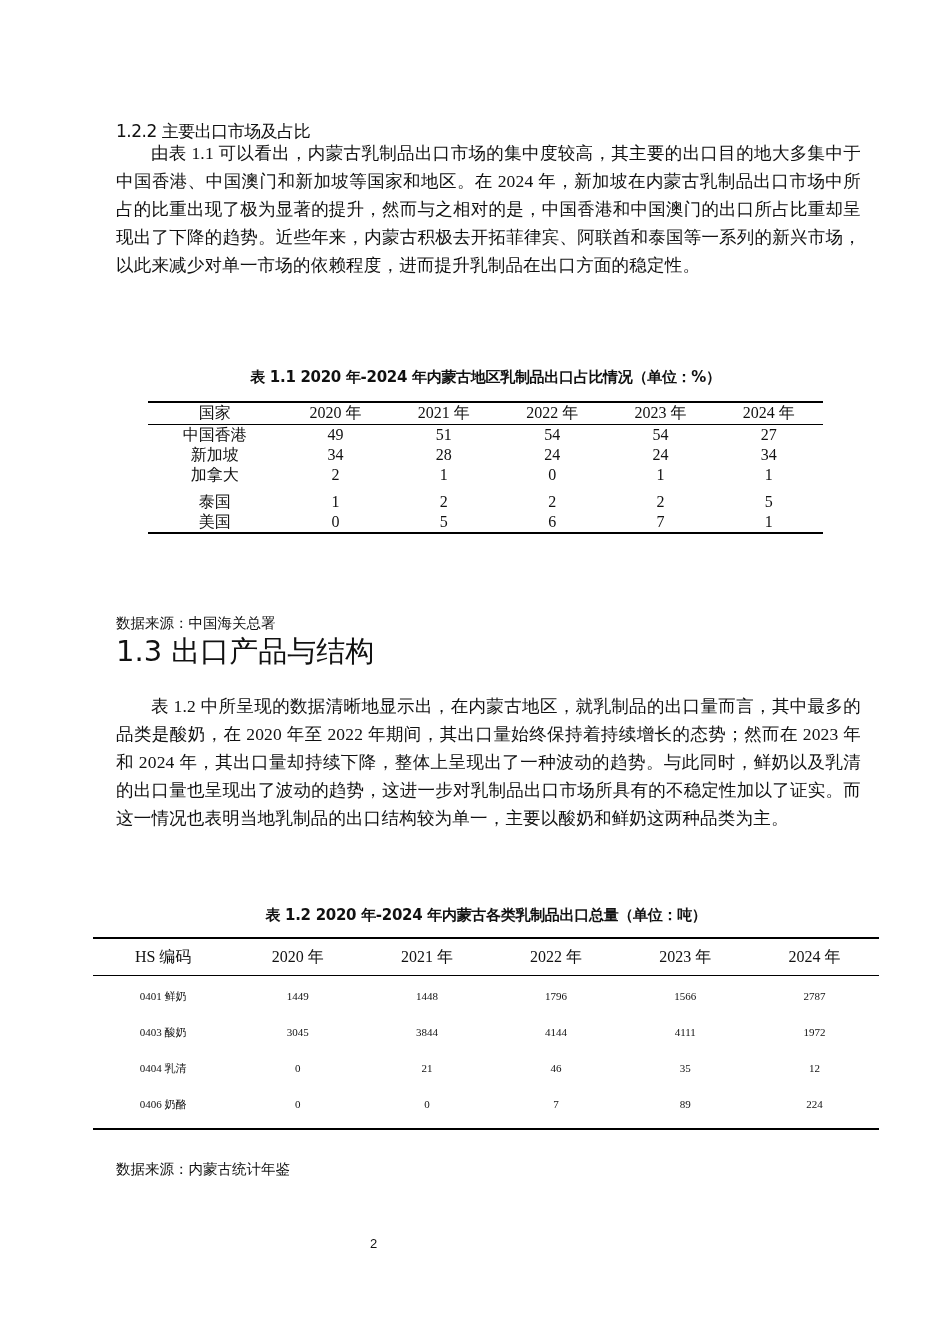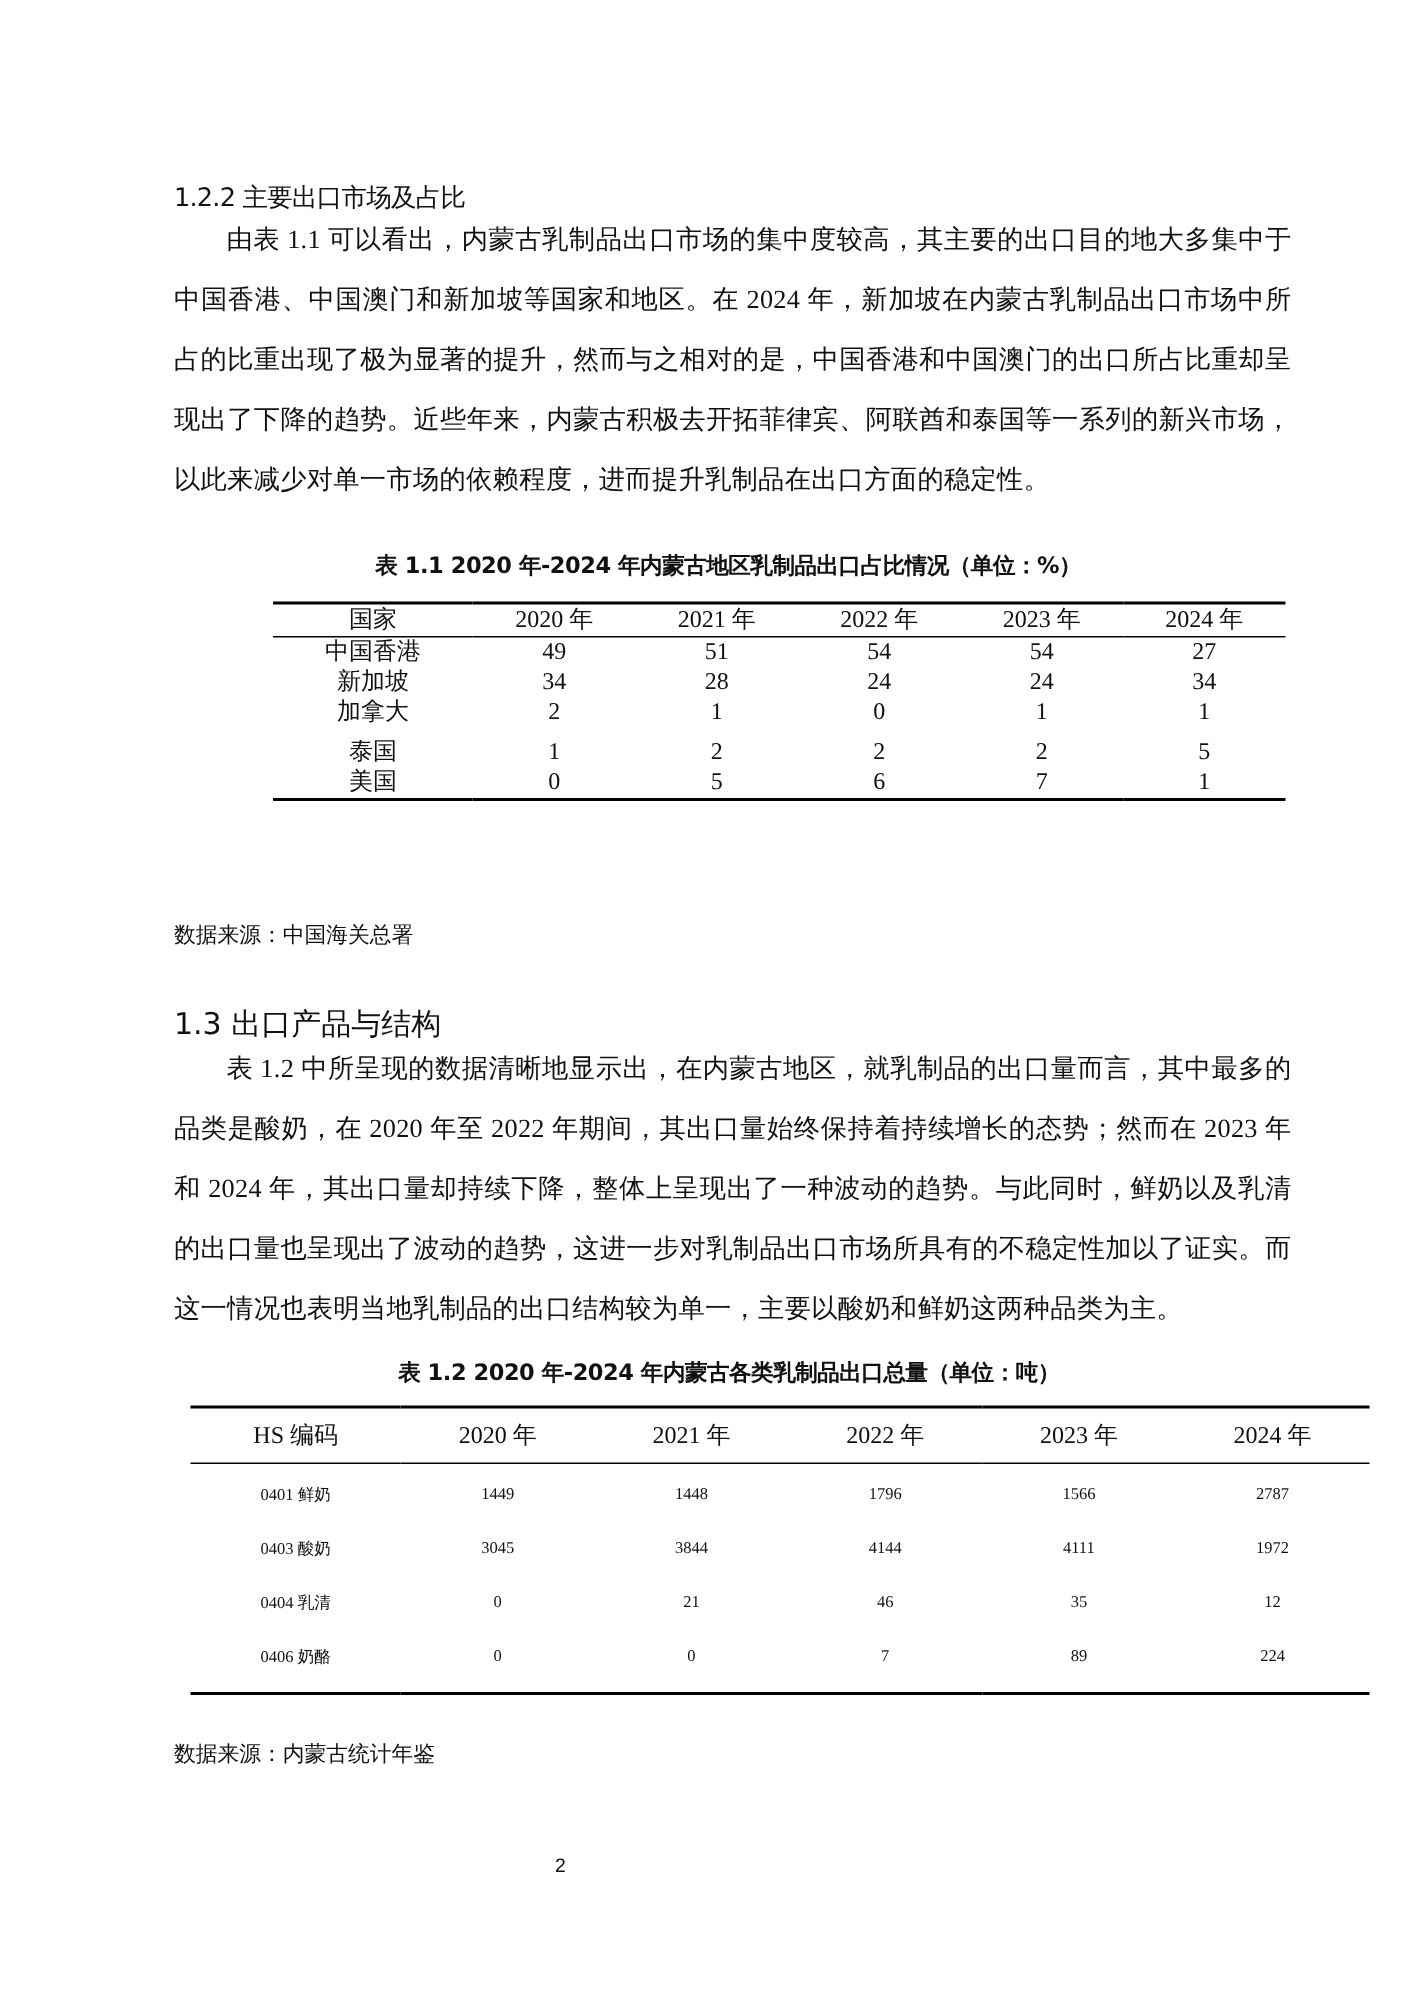--- a/index.html
+++ b/index.html
@@ -1,28 +1,28 @@
 <!DOCTYPE html>
 <html><head>
 <meta charset="utf-8">
 <style>
   html, body { margin: 0; padding: 0; background: #ffffff; }
   body { width: 950px; height: 1344px; position: relative; overflow: hidden;
          font-family: "Liberation Serif", "DejaVu Serif", serif; color: #111; }
   .page { position: absolute; left: 0; top: 0; width: 854px; height: 1344px; }
   .subheading { position: absolute; left: 116px; top: 120px; font-size: 17px;
                 font-family: "DejaVu Sans", "Liberation Sans", sans-serif; letter-spacing: -0.5px; }
-  .para { position: absolute; left: 116px; width: 745px; font-size: 17.5px; line-height: 40px;
+  .para { position: absolute; left: 116px; width: 745px; font-size: 17.5px; line-height: 28px;
           text-align: justify; text-indent: 35px; letter-spacing: 0.2px; }
   .caption { position: absolute; font-size: 15px; font-weight: bold; text-align: center;
              font-family: "DejaVu Sans", "Liberation Sans", sans-serif; letter-spacing: -0.3px; }
   .source { position: absolute; left: 116px; font-size: 14.5px; }
-  .heading2 { position: absolute; left: 116px; top: 669px; font-size: 20px;
+  .heading2 { position: absolute; left: 116px; top: 632px; font-size: 29px;
               font-family: "DejaVu Sans", "Liberation Sans", sans-serif; }
-  table { position: absolute; border-collapse: collapse; margin-left: 34px; }
+  table { position: absolute; border-collapse: collapse; }
   #t1 { left: 148px; top: 401px; width: 675px; border-top: 2px solid #000; border-bottom: 2px solid #000; }
   #t1 th { font-weight: normal; font-size: 16px; height: 20px; padding: 0; border-bottom: 1.5px solid #000; }
   #t1 td { font-size: 16px; height: 20px; padding: 0; text-align: center; line-height: 20px; }
   #t1 tr.gap td { padding-top: 7px; }
   #t1 th, #t1 td { text-align: center; }
   #t2 { left: 93px; top: 937px; width: 786px; border-top: 2px solid #000; border-bottom: 2px solid #000; }
   #t2 th { font-weight: normal; font-size: 16px; height: 36px; padding: 0; border-bottom: 1.5px solid #000; text-align: center; }
   #t2 td { font-size: 11px; height: 36px; padding: 0; text-align: center; }
   #t2 tr.first td { padding-top: 2px; }
   #t2 tr.last td { padding-bottom: 6px; }

